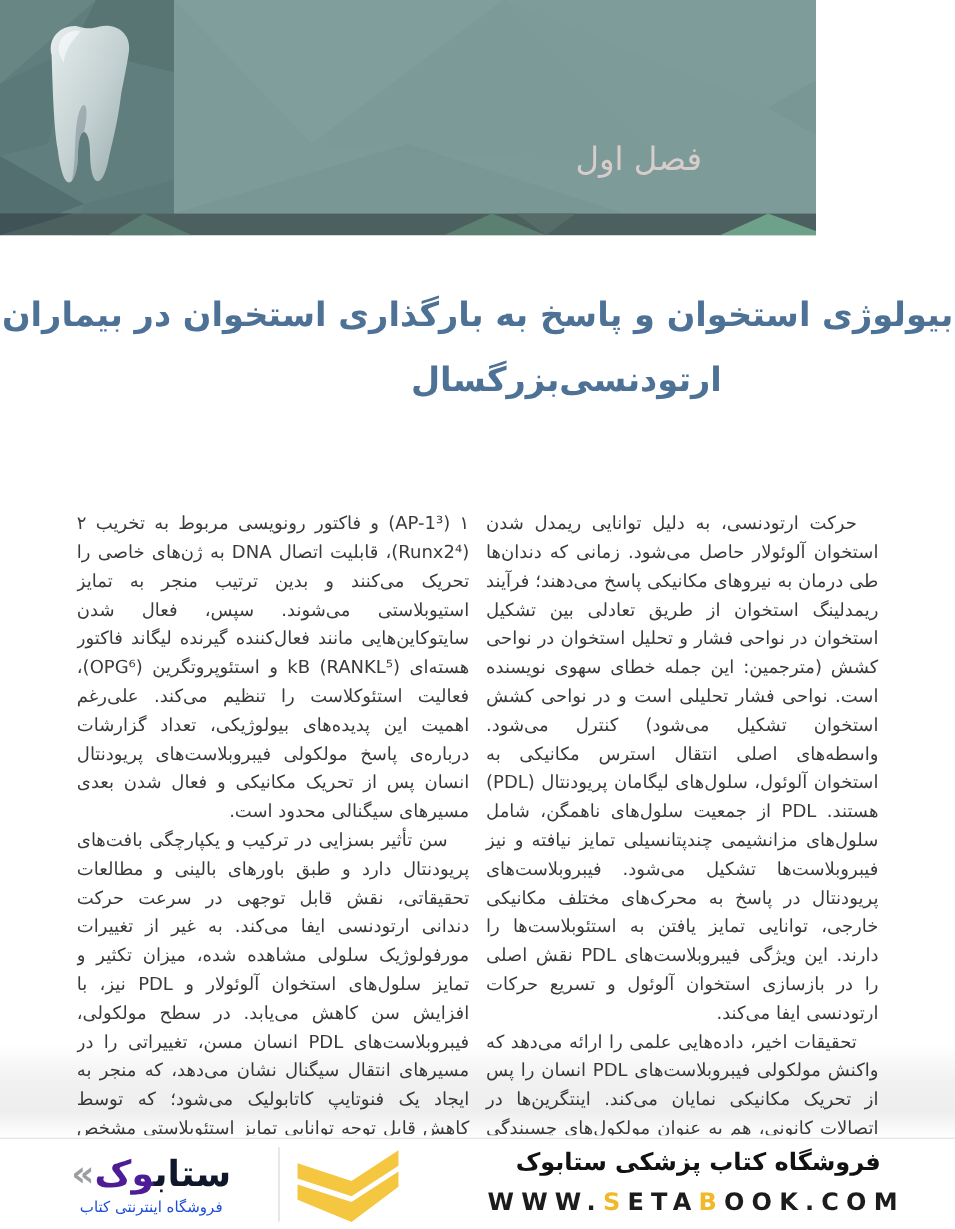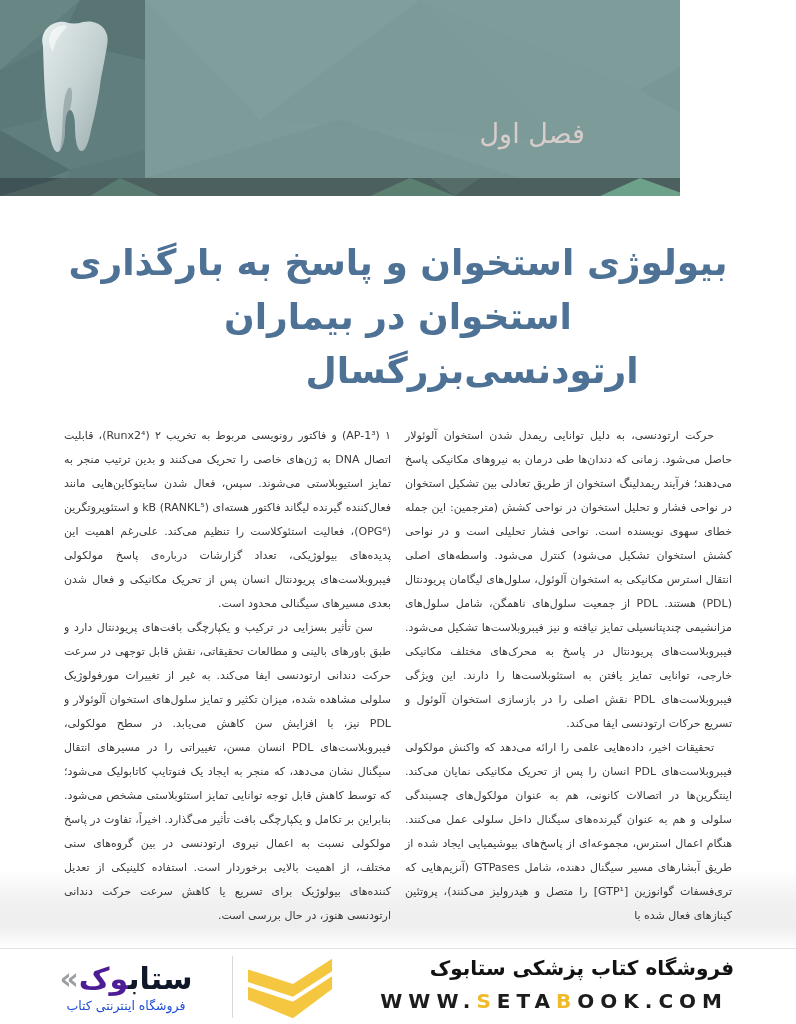--- a/index.html
+++ b/index.html
@@ -10,46 +10,46 @@
   
   .header{position:absolute;top:0;left:0;width:680px;height:196px;background:#737373;overflow:hidden;}
   .header svg{position:absolute;top:0;left:0;}
   .chapter-label{
     position:absolute;top:118px;right:95px;font-size:27px;color:#d9cdcc;
     direction:rtl;letter-spacing:1px;
   }
   
   .title-block{
     position:absolute;top:236px;left:0;width:796px;text-align:center;direction:rtl;
-    color:#4e7296;font-weight:bold;font-size:36px;line-height:54px;
+    color:#4e7296;font-weight:bold;font-size:28px;line-height:54px;
   }
   .title-line2{display:block;transform:translateX(74px);}
   
   .content{
     position:absolute;top:424px;left:64px;width:668px;height:522px;overflow:hidden;
     display:flex;gap:14px;direction:rtl;
   }
-  .col{width:327px;direction:rtl;text-align:justify;font-size:11px;line-height:24px;color:#3b3b3b;}
+  .col{width:327px;direction:rtl;text-align:justify;font-size:15px;line-height:24px;color:#3b3b3b;}
   .col p{margin:0;}
   .col p.indent{text-indent:18px;}
   
   .shade{
     position:absolute;left:0;top:870px;width:796px;height:78px;pointer-events:none;
     background:linear-gradient(180deg,rgba(0,0,0,0) 0%,rgba(0,0,0,0.055) 40%,rgba(0,0,0,0.065) 72%,rgba(0,0,0,0) 100%);
   }
   
   .footer{
     position:absolute;left:0;top:948px;width:796px;height:76px;background:#ffffff;
     border-top:1px solid #e3e3e3;
   }
   .store-title{
     position:absolute;top:7px;right:62px;direction:rtl;font-size:20px;font-weight:bold;color:#121212;text-align:center;
   }
   .site-url{
-    position:absolute;top:40px;right:68px;font-size:20px;font-weight:bold;
+    position:absolute;top:40px;right:42px;font-size:20px;font-weight:bold;
     letter-spacing:6px;color:#1c1c1c;white-space:nowrap;
   }
   .site-url .yl{color:#f0b929;}
   .logo{position:absolute;left:33px;top:4px;display:flex;align-items:center;height:68px;}
   .wordmark-block{width:186px;text-align:center;}
   .wordmark{direction:rtl;font-size:30px;font-weight:bold;line-height:34px;white-space:nowrap;}
   .wm-yellow{color:#0f172a;}
   .wm-gray{color:#4c1d95;}
   .wm-chevron{color:#9b9fa2;direction:ltr;unicode-bidi:isolate;font-weight:bold;}
   .tagline{direction:rtl;font-size:12.5px;color:#1d4ed8;margin-top:2px;}

